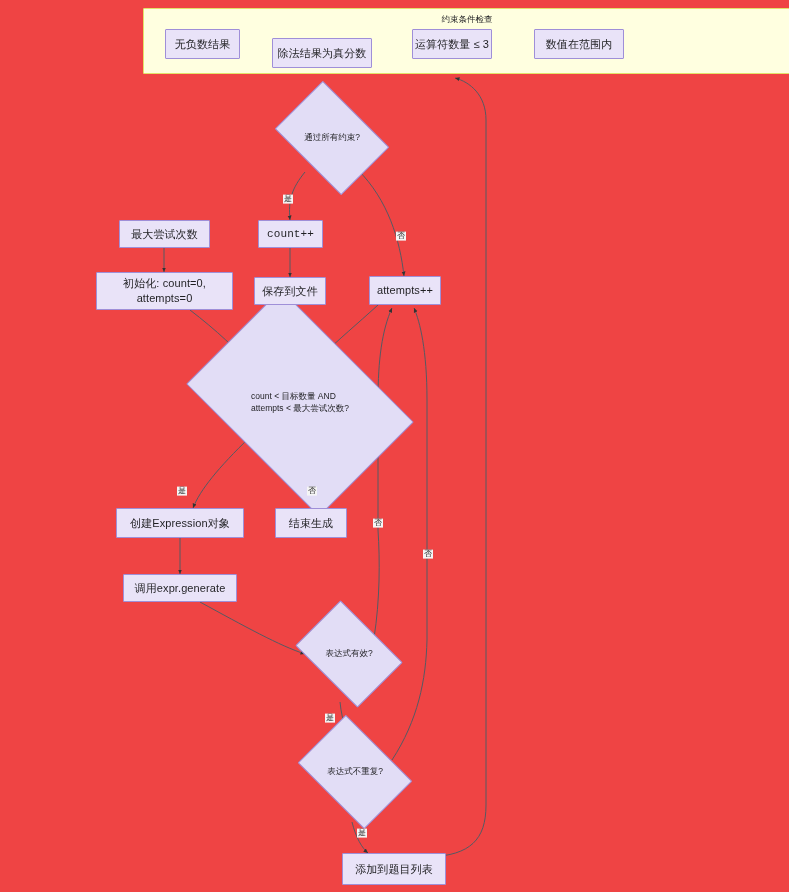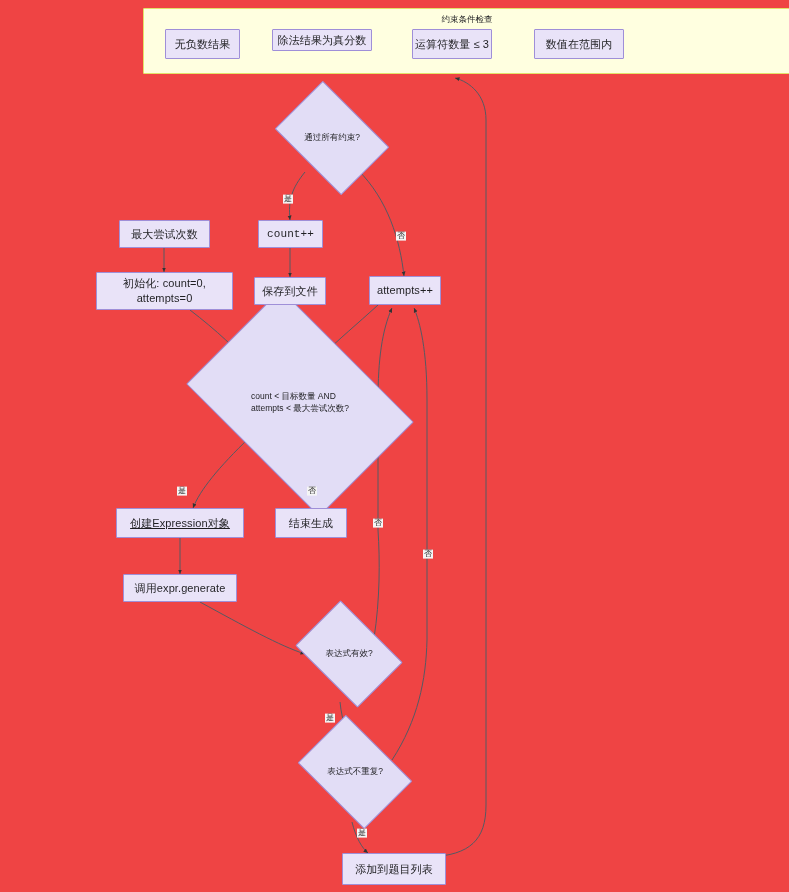--- a/index.html
+++ b/index.html
@@ -142,21 +142,21 @@
       <path d="M378,305 C356,325 338,340 326,352"></path>
     </g>
   </svg>
 
   <div class="subgraph" style="left:143px;top:8px;width:648px;height:66px;">
     <div class="subgraph-title">约束条件检查</div>
   </div>
 
   <div class="node rect" style="left:165px;top:29px;width:75px;height:30px;">无负数结果</div>
 
-  <div class="node rect" style="left:272px;top:29px;width:100px;height:22px;">除法结果为真分数</div>
+  <div class="node rect" style="left:272px;top:38px;width:100px;height:30px;">除法结果为真分数</div>
 
   <div class="node rect" style="left:412px;top:29px;width:80px;height:30px;">运算符数量 ≤ 3</div>
 
   <div class="node rect" style="left:528px;top:29px;width:90px;height:30px;margin-left:6px;">数值在范围内</div>
 
   <div class="diamond-wrap" style="left:285px;top:104px;width:94px;height:68px;">
     <div class="diamond-shape"></div>
     <div class="diamond-label">通过所有约束?</div>
   </div>
 
@@ -182,21 +182,21 @@
   <div class="node rect" style="left:254px;top:277px;width:72px;height:28px;">保存到文件</div>
 
   <div class="node rect" style="left:369px;top:276px;width:72px;height:29px;">attempts++</div>
 
   <div class="node rect" style="left:119px;top:220px;width:91px;height:28px;">最大尝试次数</div>
 
   <div class="node rect" style="left:96px;top:272px;width:137px;height:38px;">
     <span>初始化: count=0,<br>attempts=0</span>
   </div>
 
-  <div class="node rect" style="left:116px;top:508px;width:128px;height:30px;text-decoration:underline;">创建Expression对象</div>
+  <div class="node rect" style="left:116px;top:508px;width:128px;height:30px;">创建Expression对象</div>
 
   <div class="node rect" style="left:123px;top:574px;width:114px;height:28px;">调用expr.generate</div>
 
   <div class="node rect" style="left:275px;top:508px;width:72px;height:30px;">结束生成</div>
 
   <div class="node rect" style="left:342px;top:853px;width:104px;height:32px;">添加到题目列表</div>
 
   <div class="edge-label" style="left:288px;top:199px;">是</div>
   <div class="edge-label" style="left:401px;top:236px;">否</div>
   <div class="edge-label" style="left:182px;top:491px;">是</div>

